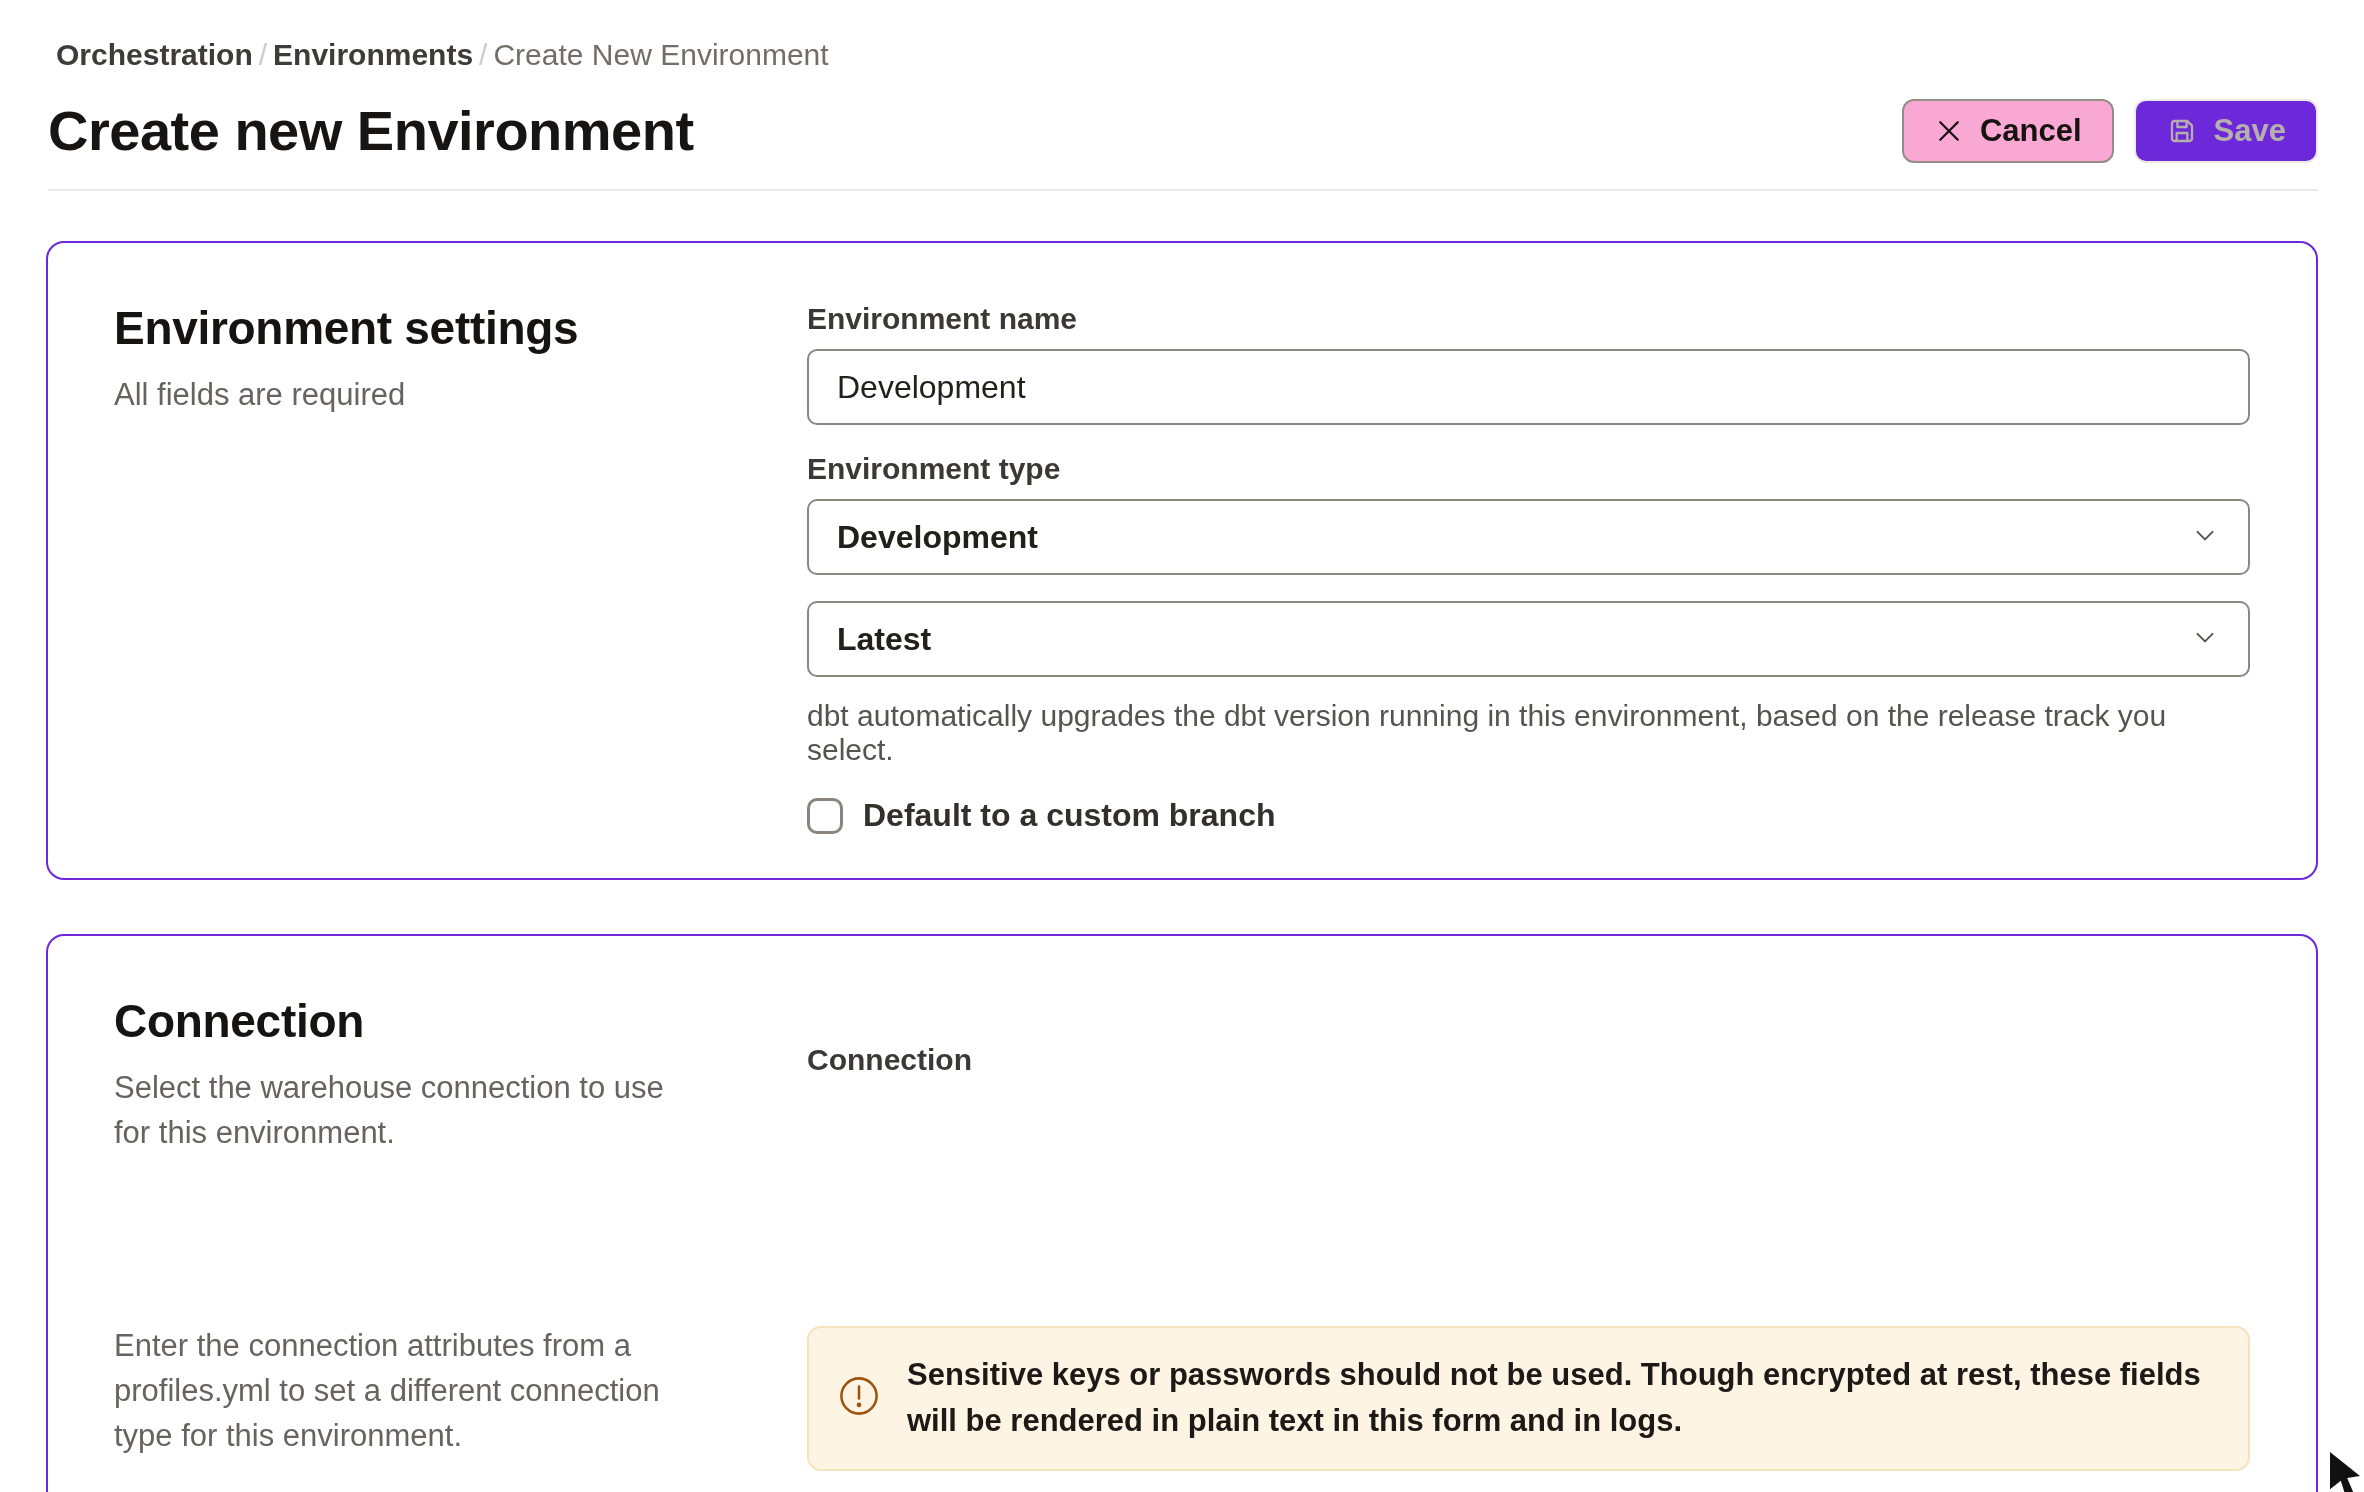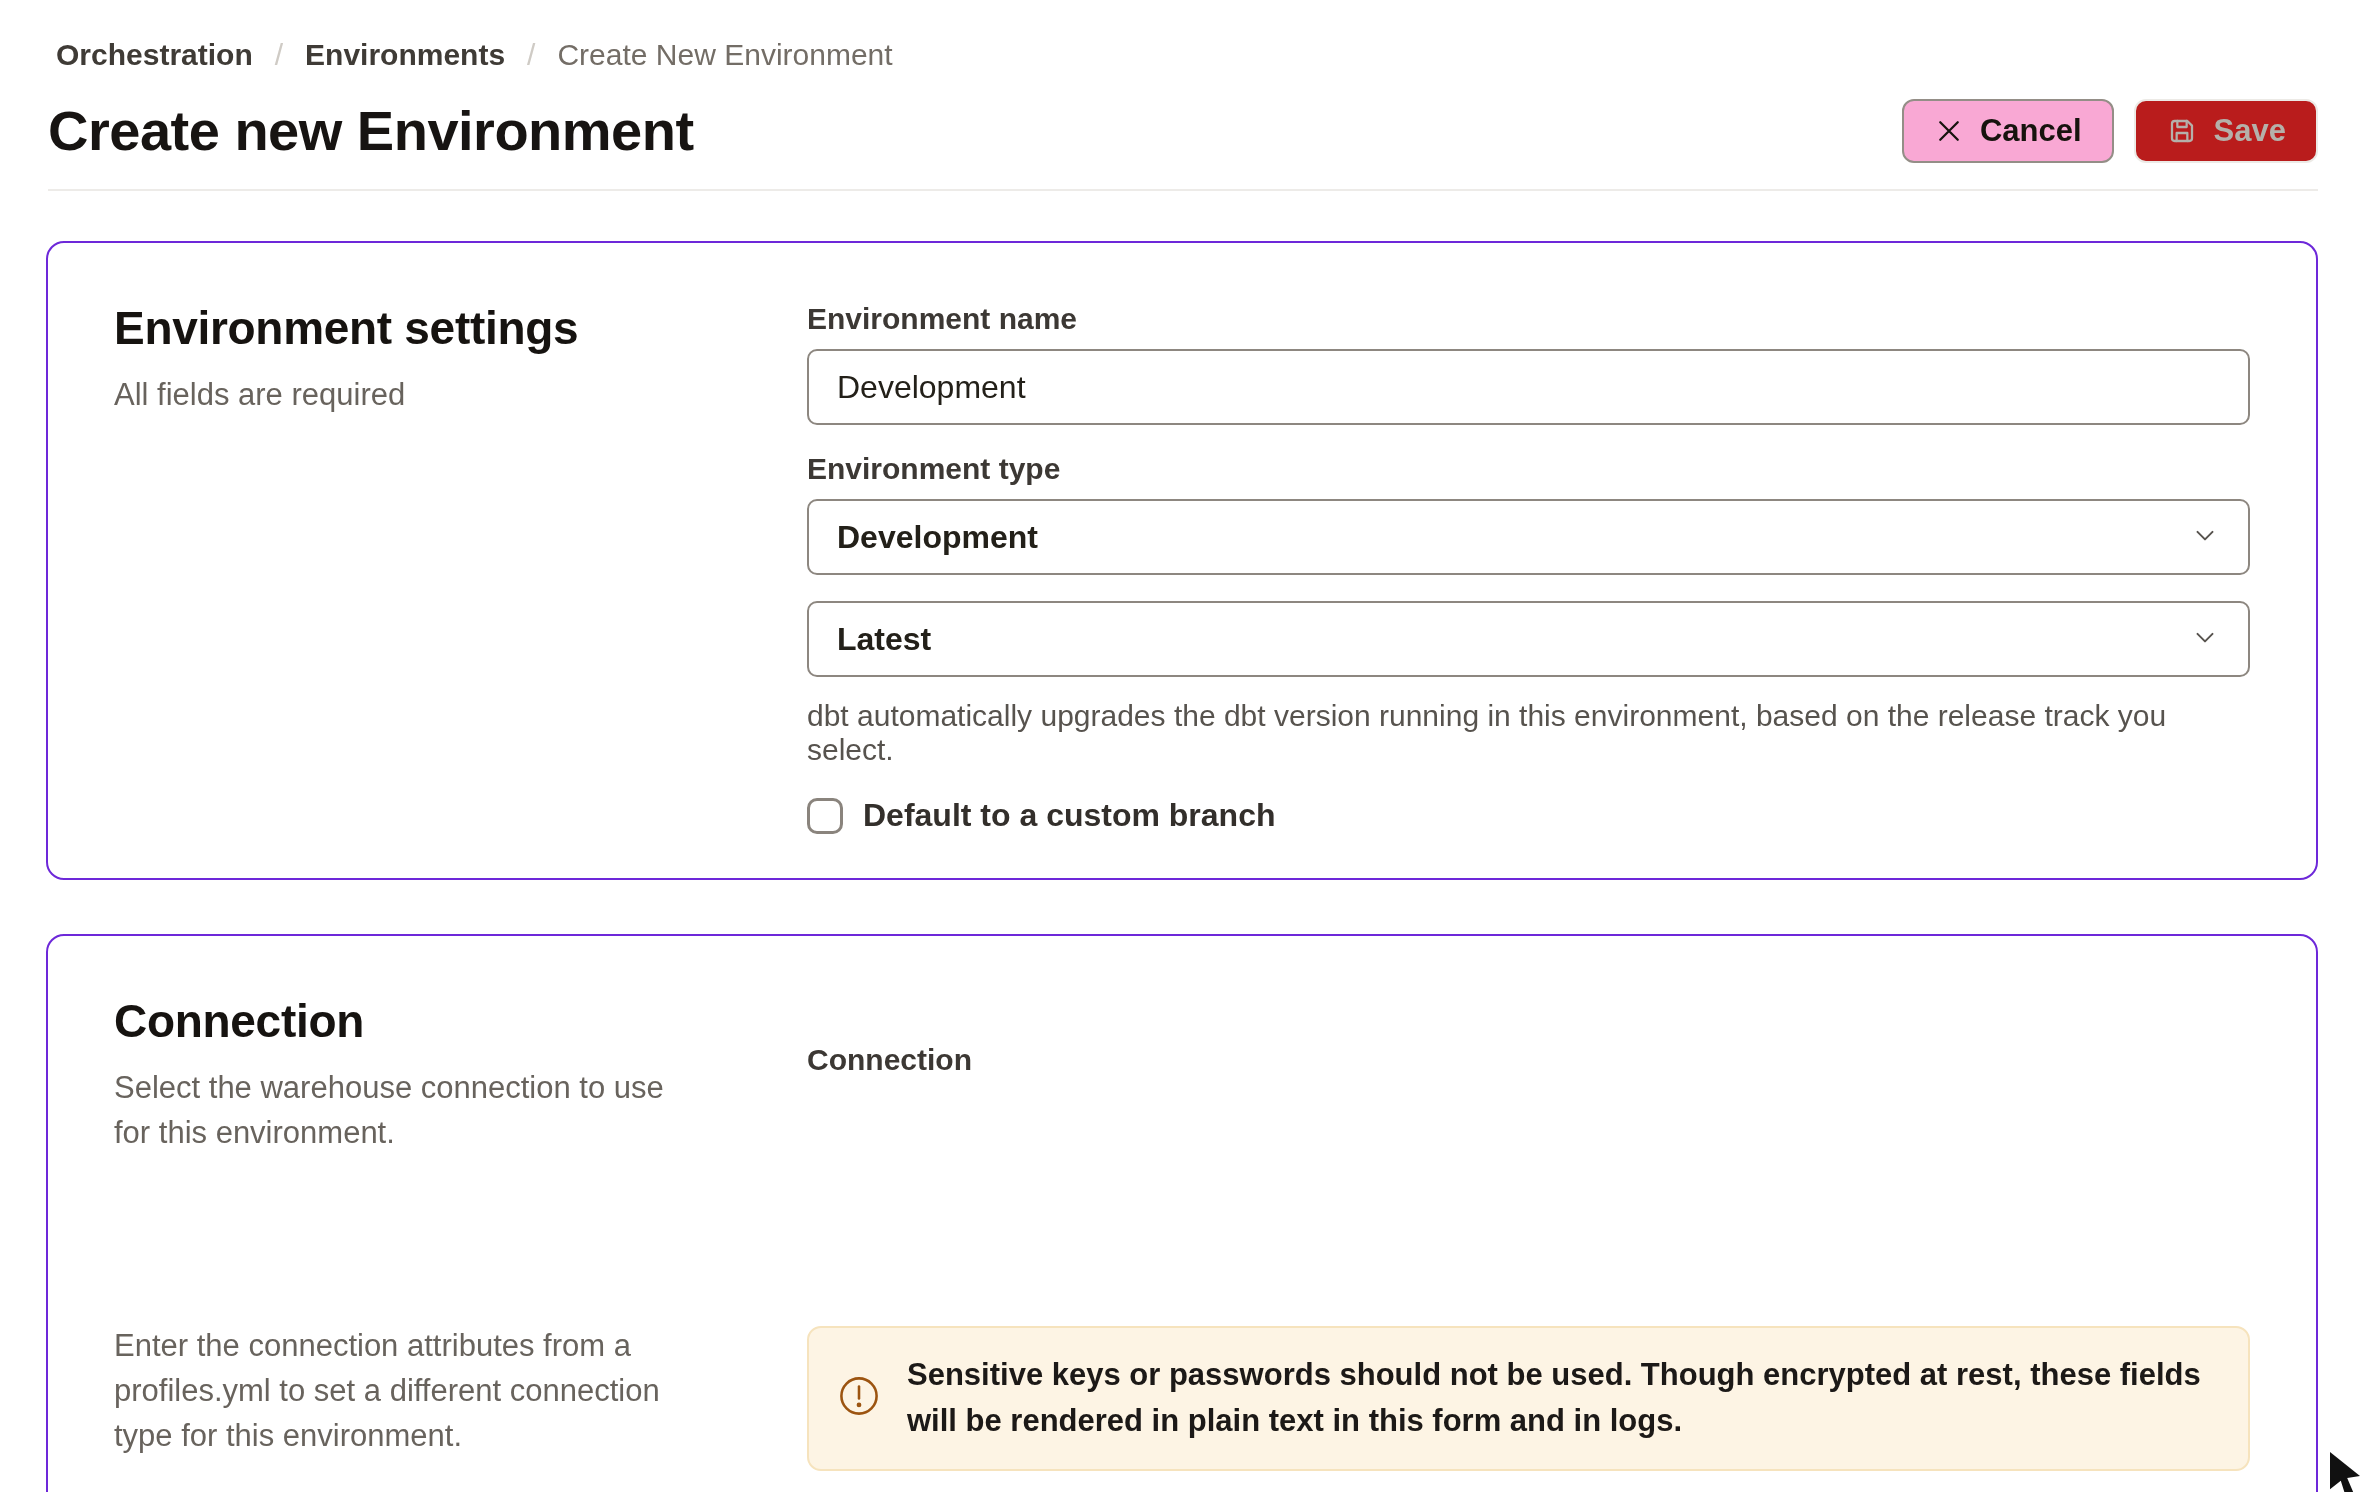--- a/index.html
+++ b/index.html
@@ -8,21 +8,21 @@
     position: relative;
     overflow: hidden;
     background: #ffffff;
     font-family: "Liberation Sans", sans-serif;
     color: #1c1917;
   }
 
   
   .topbar { padding: 38px 46px 0 48px; }
   .breadcrumb {
-    display: flex; align-items: center; gap: 22px;
+    display: flex; align-items: center; gap: 6px;
     font-size: 30px; margin-left: 8px;
   }
   .crumb { font-weight: 700; color: #3f3b36; }
   .crumb.current { font-weight: 400; color: #736d66; }
   .crumb-sep { color: #cfcbc5; font-weight: 400; }
 
   .title-row {
     display: flex; justify-content: space-between; align-items: center;
     margin-top: 26px; padding-right: 0;
   }
@@ -30,21 +30,21 @@
     font-size: 56px; font-weight: 700; color: #171412; letter-spacing: -0.5px;
   }
   .header-actions { display: flex; gap: 20px; }
   .btn {
     height: 64px; border-radius: 12px; padding: 0 30px;
     display: inline-flex; align-items: center; gap: 16px;
     font-size: 31px; font-weight: 700; cursor: pointer;
     font-family: "Liberation Sans", sans-serif;
   }
   .btn-cancel { background: #f9a8d4; border: 2px solid #948e87; color: #17130e; }
-  .btn-save { background: #b91c1c; border: 2px solid #eceae6; color: #b5b0aa; cursor: default; }
+  .btn-save { background: #6d28d9; border: 2px solid #eceae6; color: #b5b0aa; cursor: default; }
   .btn svg { display: block; }
 
   .header-divider { margin-top: 26px; border: none; border-top: 2px solid #edebe8; }
 
   
   .main { padding: 0 46px; }
   .card {
     background: #fff; border: 2px solid #6d28d9; border-radius: 18px;
   }
   .card-settings { margin-top: 50px; padding: 58px 66px 44px 66px; }

